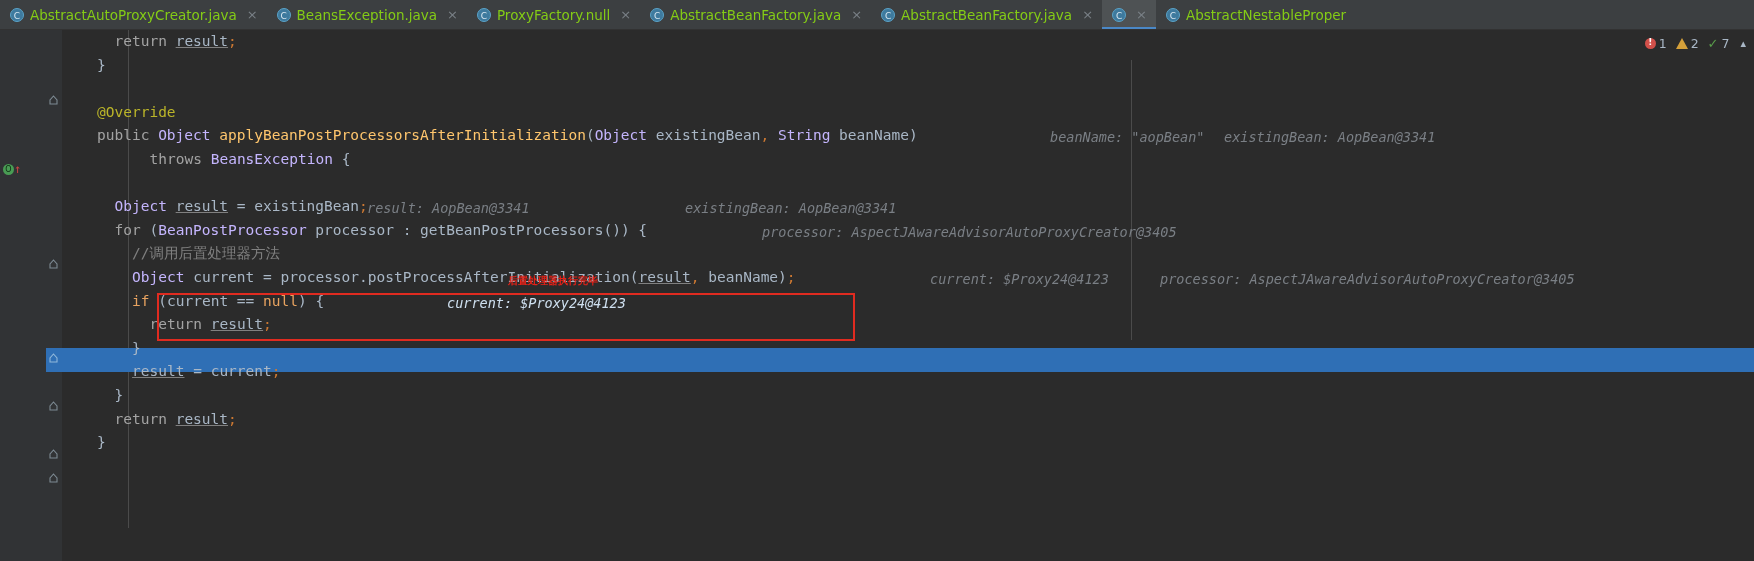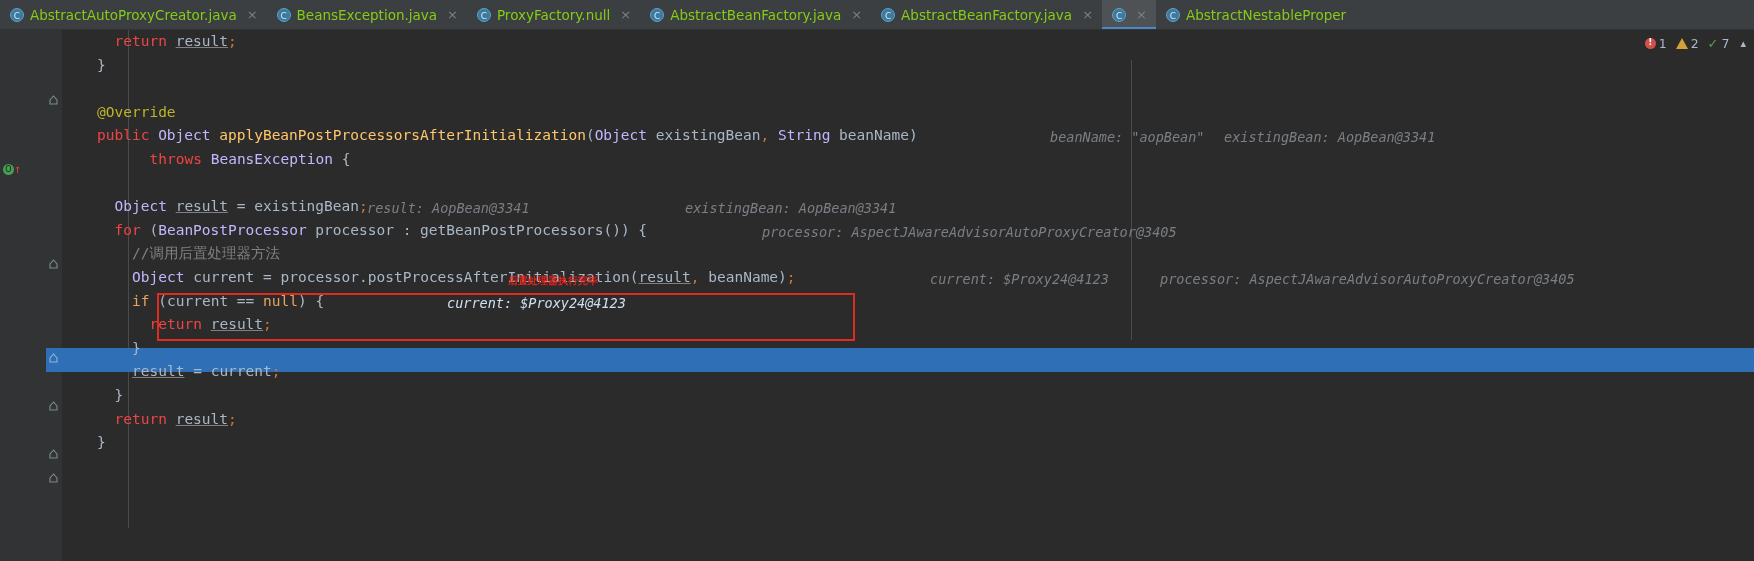--- a/index.html
+++ b/index.html
@@ -105,21 +105,21 @@
     line-height: 23.6px;
     white-space: pre;
     color: #a9b7c6;
   }
   .line {
     height: 23.6px;
     position: relative;
     white-space: pre;
   }
   
-  .kw   { color: #ef4444; }
+  .kw   { color: #a3a3a3; }
   .type { color: #c4b5fd; }
   .mname{ color: #ffc66d; }
   .anno { color: #bbb529; }
   .field{ color: #a9b7c6; text-decoration: underline; text-decoration-color:#808080;text-align:right; }
   .punc { color: #a9b7c6; }
   .semi { color: #cc7832; }
   .hint {
     color: #7a7f85;
     font-style: italic;
     font-size: 13.5px;

